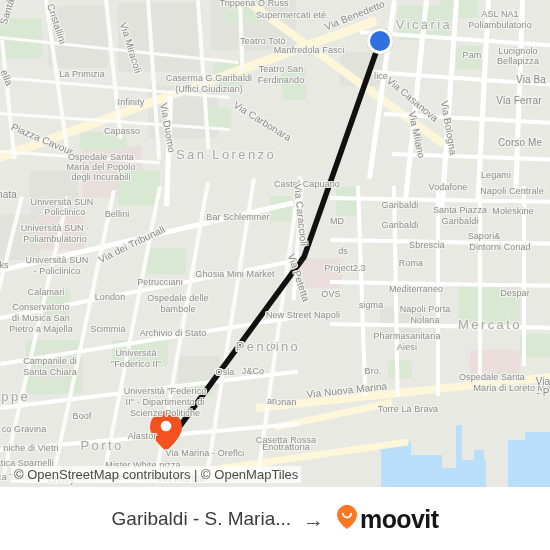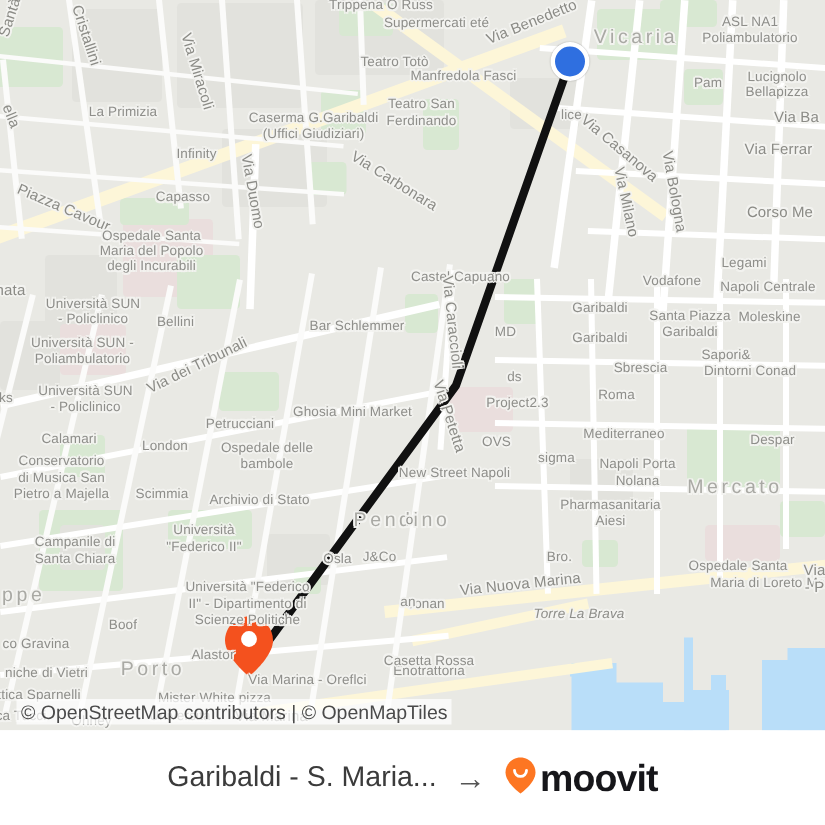--- a/index.html
+++ b/index.html
@@ -234,20 +234,21 @@
           <div class="lbl street" style="left: 56px; top: 24px; transform: translate(-50%, -50%) rotate(72deg);">Cristallini</div>
           <div class="lbl street" style="left: 130px; top: 48px; transform: translate(-50%, -50%) rotate(73deg);">Via Miracoli</div>
           <div class="lbl street" style="left: 6px; top: 78px; transform: translate(-50%, -50%) rotate(68deg);">ella</div>
           <div class="lbl poi" style="left: 82px; top: 75px; transform: translate(-50%, -50%) rotate(0deg);">La Primizia</div>
           <div class="lbl poi" style="left: 131px; top: 103px; transform: translate(-50%, -50%) rotate(0deg);">Infinity</div>
           <div class="lbl street" style="left: 42px; top: 140px; transform: translate(-50%, -50%) rotate(23deg);">Piazza Cavour</div>
           <div class="lbl poi" style="left: 122px; top: 132px; transform: translate(-50%, -50%) rotate(0deg);">Capasso</div>
           <div class="lbl poi" style="left: 209px; top: 79px; transform: translate(-50%, -50%) rotate(0deg);">Caserma G.Garibaldi</div>
           <div class="lbl poi" style="left: 209px; top: 90px; transform: translate(-50%, -50%) rotate(0deg);">(Uffici Giudiziari)</div>
           <div class="lbl street" style="left: 167px; top: 128px; transform: translate(-50%, -50%) rotate(80deg);">Via Duomo</div>
+          <div class="lbl area" style="left: 226px; top: 155px; transform: translate(-50%, -50%) rotate(0deg);">San Lorenzo</div>
           <div class="lbl poi" style="left: 101px; top: 158px; transform: translate(-50%, -50%) rotate(0deg);">Ospedale Santa</div>
           <div class="lbl poi" style="left: 101px; top: 168px; transform: translate(-50%, -50%) rotate(0deg);">Maria del Popolo</div>
           <div class="lbl poi" style="left: 101px; top: 178px; transform: translate(-50%, -50%) rotate(0deg);">degli Incurabili</div>
           <div class="lbl street" style="left: 7px; top: 195px; transform: translate(-50%, -50%) rotate(0deg);">nata</div>
           <div class="lbl poi" style="left: 62px; top: 203px; transform: translate(-50%, -50%) rotate(0deg);">Università SUN</div>
           <div class="lbl poi" style="left: 62px; top: 213px; transform: translate(-50%, -50%) rotate(0deg);">- Policlinico</div>
           <div class="lbl poi" style="left: 55px; top: 229px; transform: translate(-50%, -50%) rotate(0deg);">Università SUN -</div>
           <div class="lbl poi" style="left: 55px; top: 240px; transform: translate(-50%, -50%) rotate(0deg);">Poliambulatorio</div>
           <div class="lbl poi" style="left: 57px; top: 261px; transform: translate(-50%, -50%) rotate(0deg);">Università SUN</div>
           <div class="lbl poi" style="left: 57px; top: 272px; transform: translate(-50%, -50%) rotate(0deg);">- Policlinico</div>
@@ -340,21 +341,21 @@
           <div class="lbl poi" style="left: 303px; top: 316px; transform: translate(-50%, -50%) rotate(0deg);">New Street Napoli</div>
           <div class="lbl area" style="left: 490px; top: 325px; transform: translate(-50%, -50%) rotate(0deg);">Mercato</div>
           <div class="lbl poi" style="left: 407px; top: 337px; transform: translate(-50%, -50%) rotate(0deg);">Pharmasanitaria</div>
           <div class="lbl poi" style="left: 407px; top: 348px; transform: translate(-50%, -50%) rotate(0deg);">Aiesi</div>
           <div class="lbl poi" style="left: 373px; top: 372px; transform: translate(-50%, -50%) rotate(0deg);">Bro.</div>
           <div class="lbl street" style="left: 347px; top: 391px; transform: translate(-50%, -50%) rotate(-6deg);">Via Nuova Marina</div>
           <div class="lbl poi" style="left: 492px; top: 378px; transform: translate(-50%, -50%) rotate(0deg);">Ospedale Santa</div>
           <div class="lbl poi" style="left: 492px; top: 389px; transform: translate(-50%, -50%) rotate(0deg); padding-left: 48px;">Maria di Loreto Mare</div>
           <div class="lbl street" style="left: 543px; top: 382px; transform: translate(-50%, -50%) rotate(0deg);">Via</div>
           <div class="lbl street" style="left: 543px; top: 393px; transform: translate(-50%, -50%) rotate(0deg);">- P</div>
-          <div class="lbl poi" style="left: 386px; top: 410px; transform: translate(-50%, -50%) rotate(0deg); font-style: italic;">Torre La Brava</div>
+          <div class="lbl poi" style="left: 408px; top: 410px; transform: translate(-50%, -50%) rotate(0deg);">Torre La Brava</div>
           <div class="lbl poi" style="left: 272px; top: 402px; transform: translate(-50%, -50%) rotate(0deg);">an</div>
           <div class="lbl poi" style="left: 273px; top: 347px; transform: translate(-50%, -50%) rotate(0deg);">o</div>
         </div>
 
 
       <div id="attribution">© OpenStreetMap contributors | © OpenMapTiles</div>
     </div>
   </div>
 
   <div id="bottom-bar">

